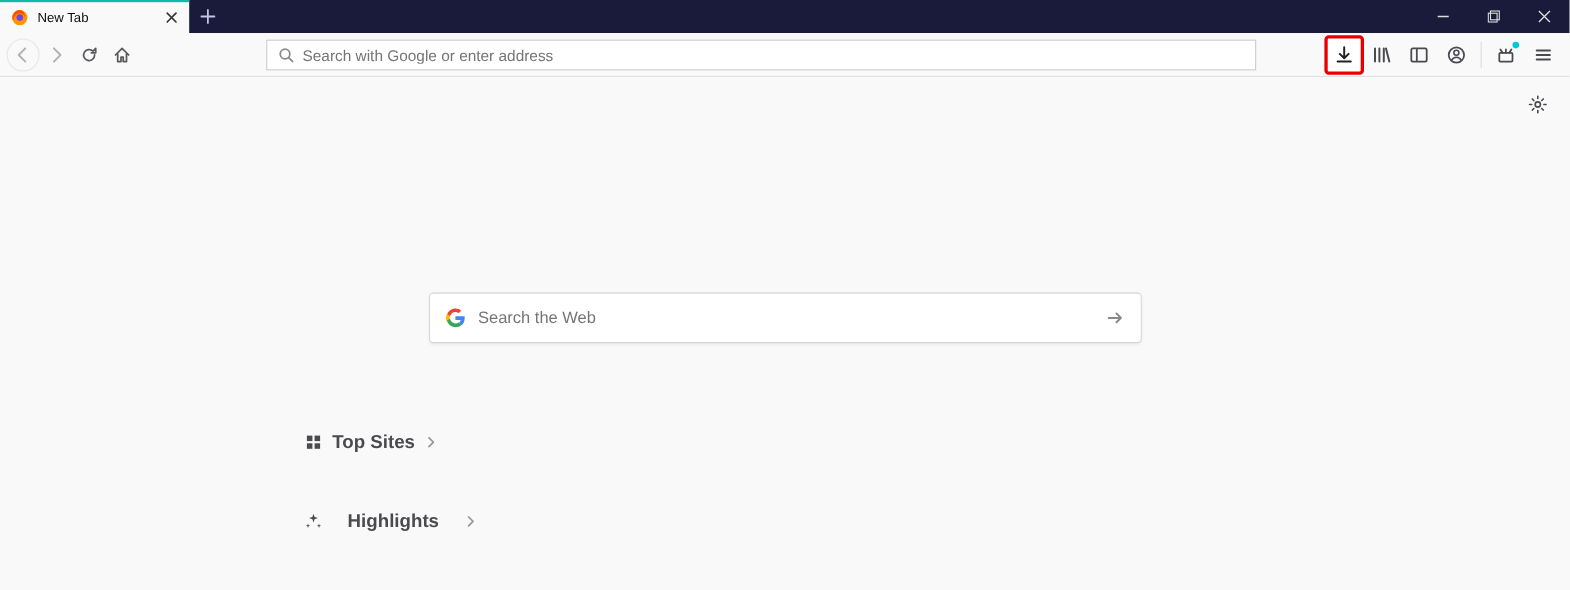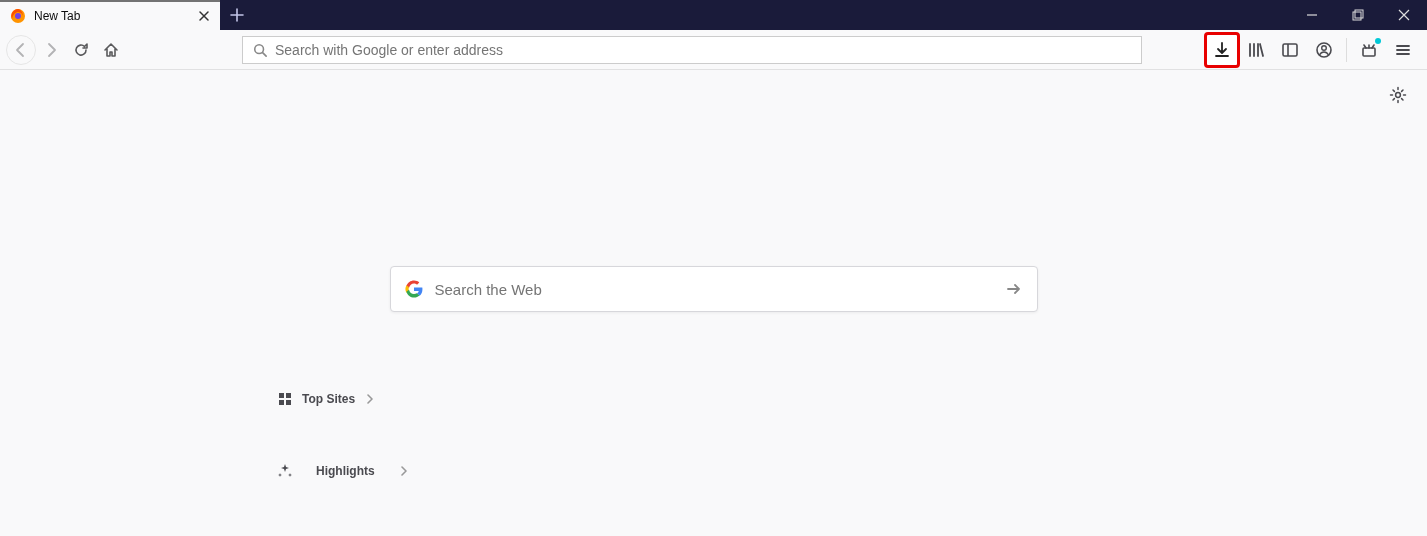--- a/index.html
+++ b/index.html
@@ -13,22 +13,22 @@
   }
   
   .titlebar {
     background: #1a1b3a;
     height: 30px;
     display: flex;
     align-items: stretch;
   }
   .tab {
     background: #f9f9fa;
-    border-top: 2px solid #737373;
-    width: 220px;
+    border-top: 2px solid #14b8a6;
+    width: 172px;
     display: flex;
     align-items: center;
     padding: 0 10px;
     gap: 8px;
     font-size: 12px;
     color: #0c0c0d;
   }
   .tab .favicon {
     width: 16px; height: 16px;
   }
@@ -133,21 +133,21 @@
   }
   .center-search input {
     flex:1; border:none; outline:none; font-size:15px; color:#a16207;
   }
   .center-search .arrow { color:#888; }
   .section-row {
     position:absolute;
     left: 278px;
     display:flex; align-items:center; gap:10px;
     color:#4a4a4f;
-    font-size:12px; font-weight:600;
+    font-size:17px; font-weight:600;
     cursor:pointer;
   }
   .section-top { top: 322px; }
   .section-highlights { top: 394px; gap: 24px; }
   .section-row .chev { color:#999; font-size:12px; }
   .google-g {
     width:18px; height:18px;
   }
   svg { display:block; }
 </style>

